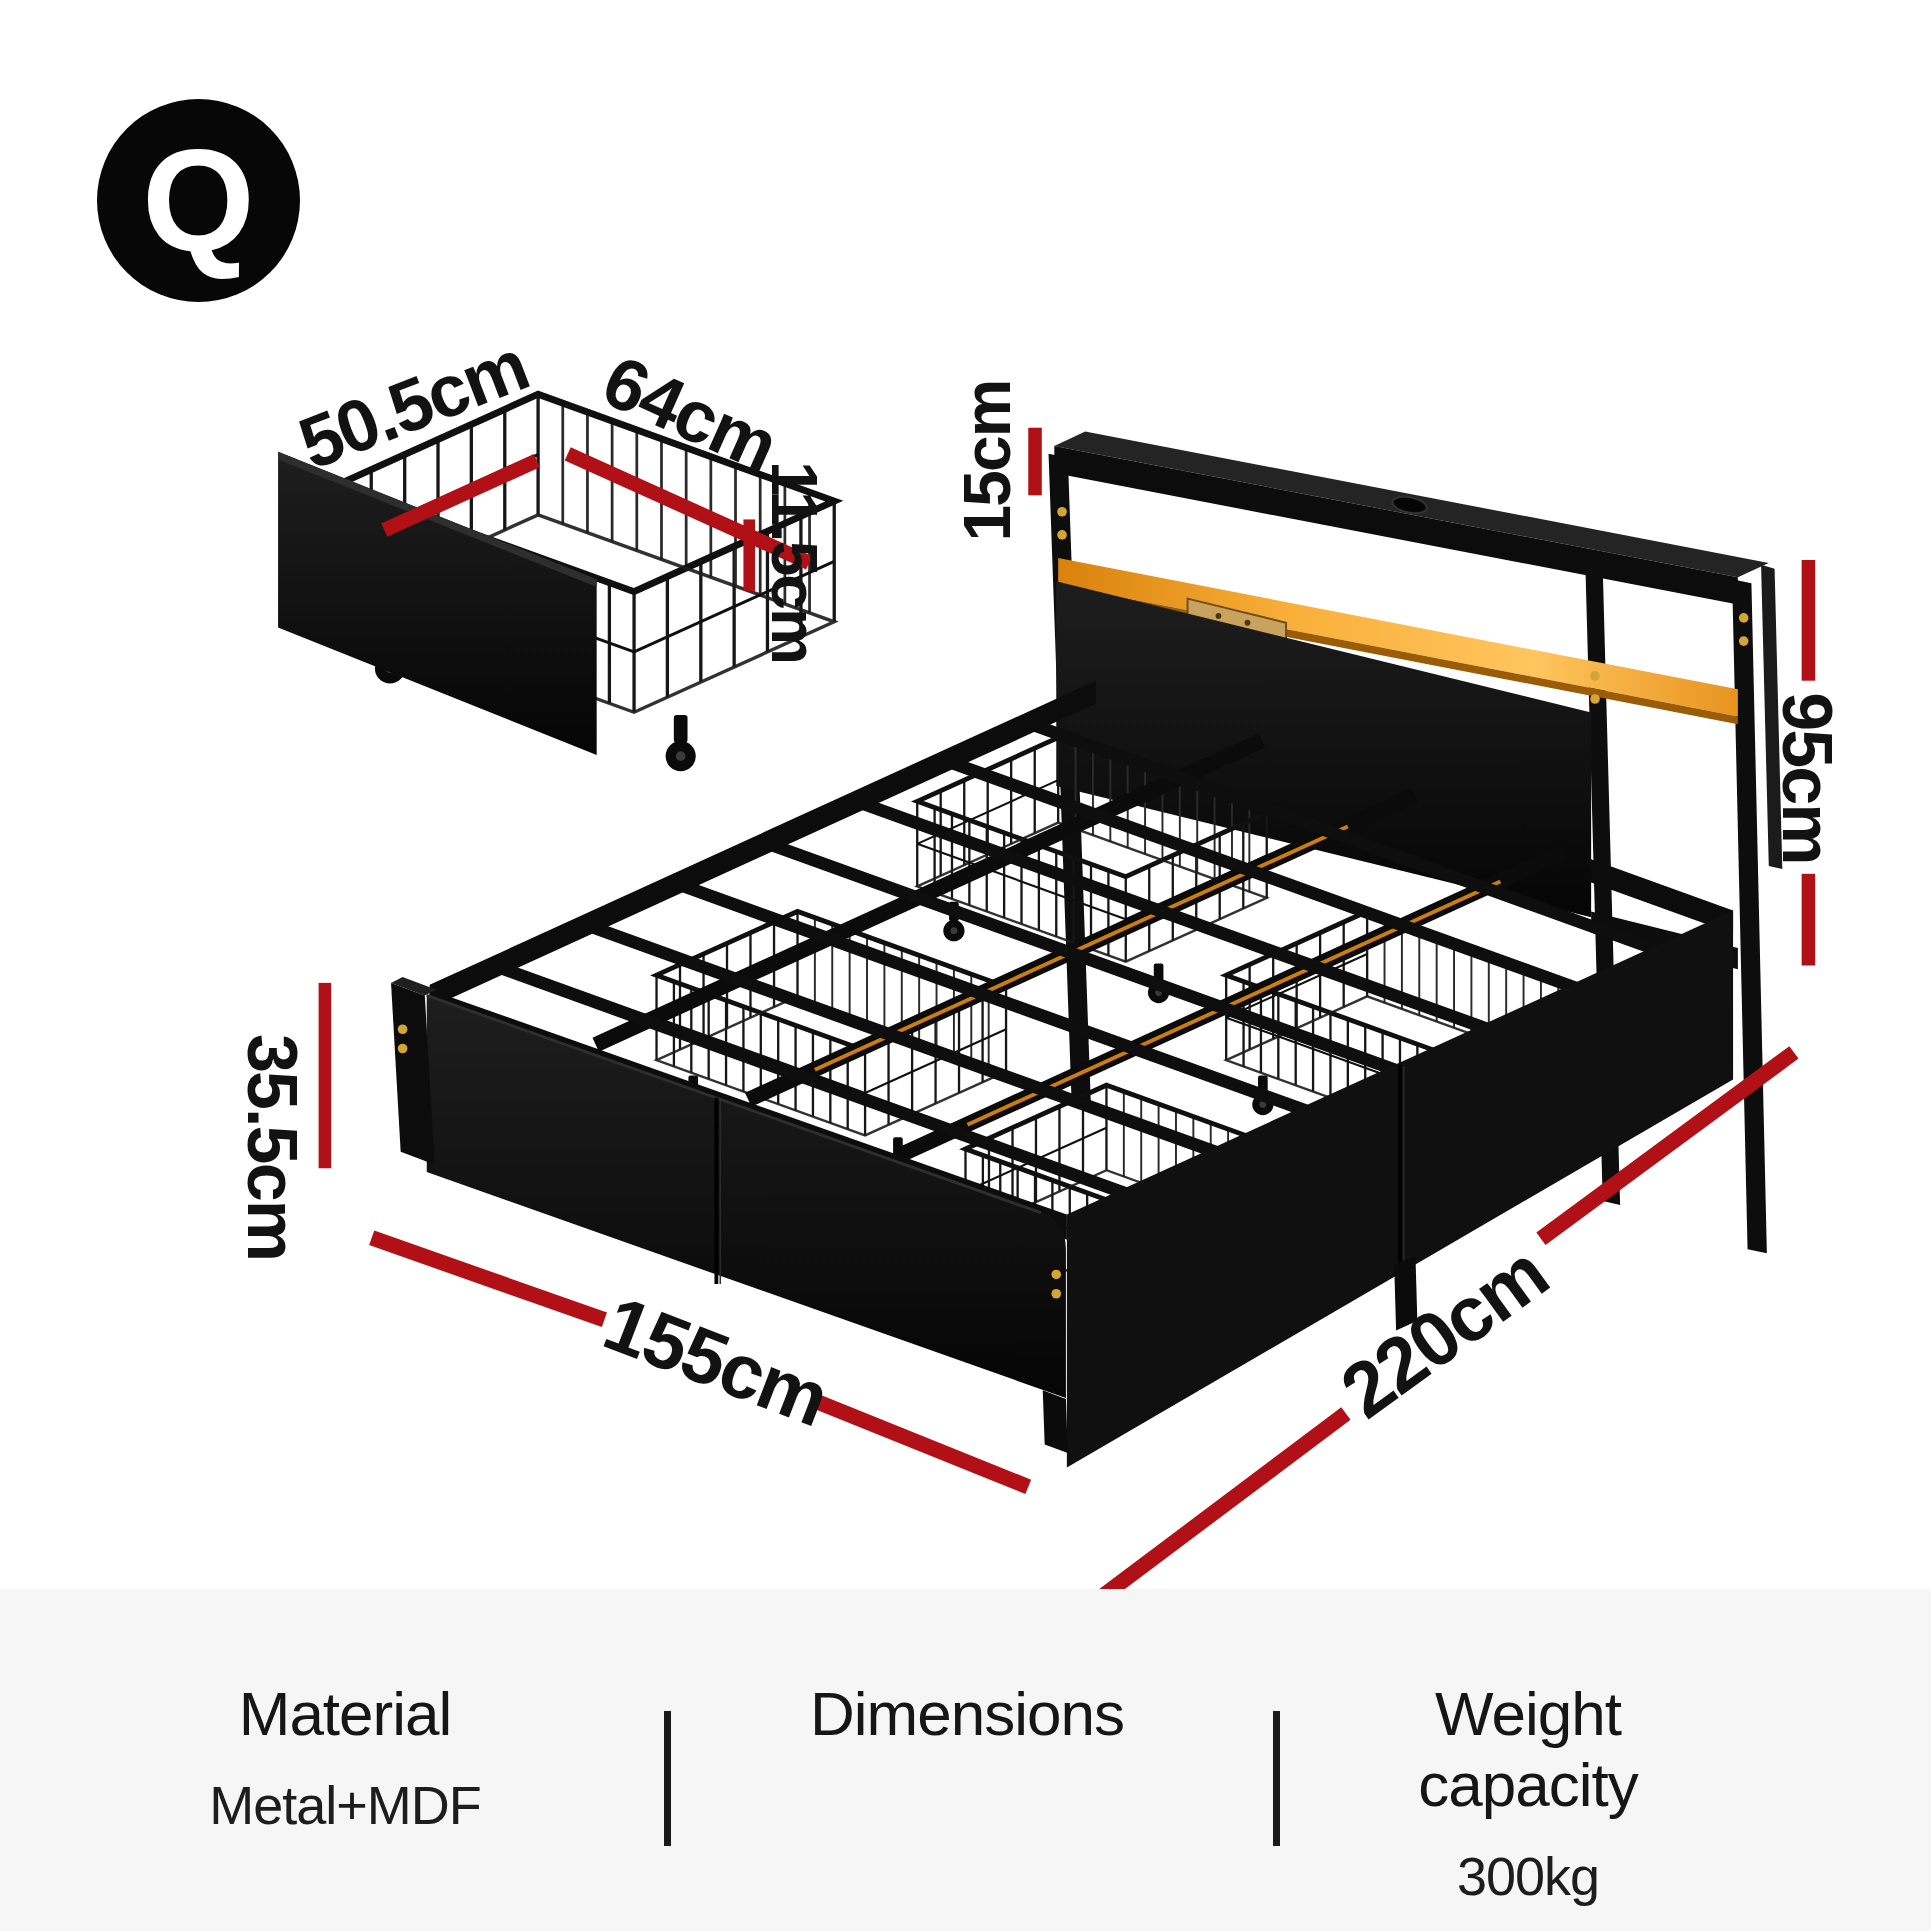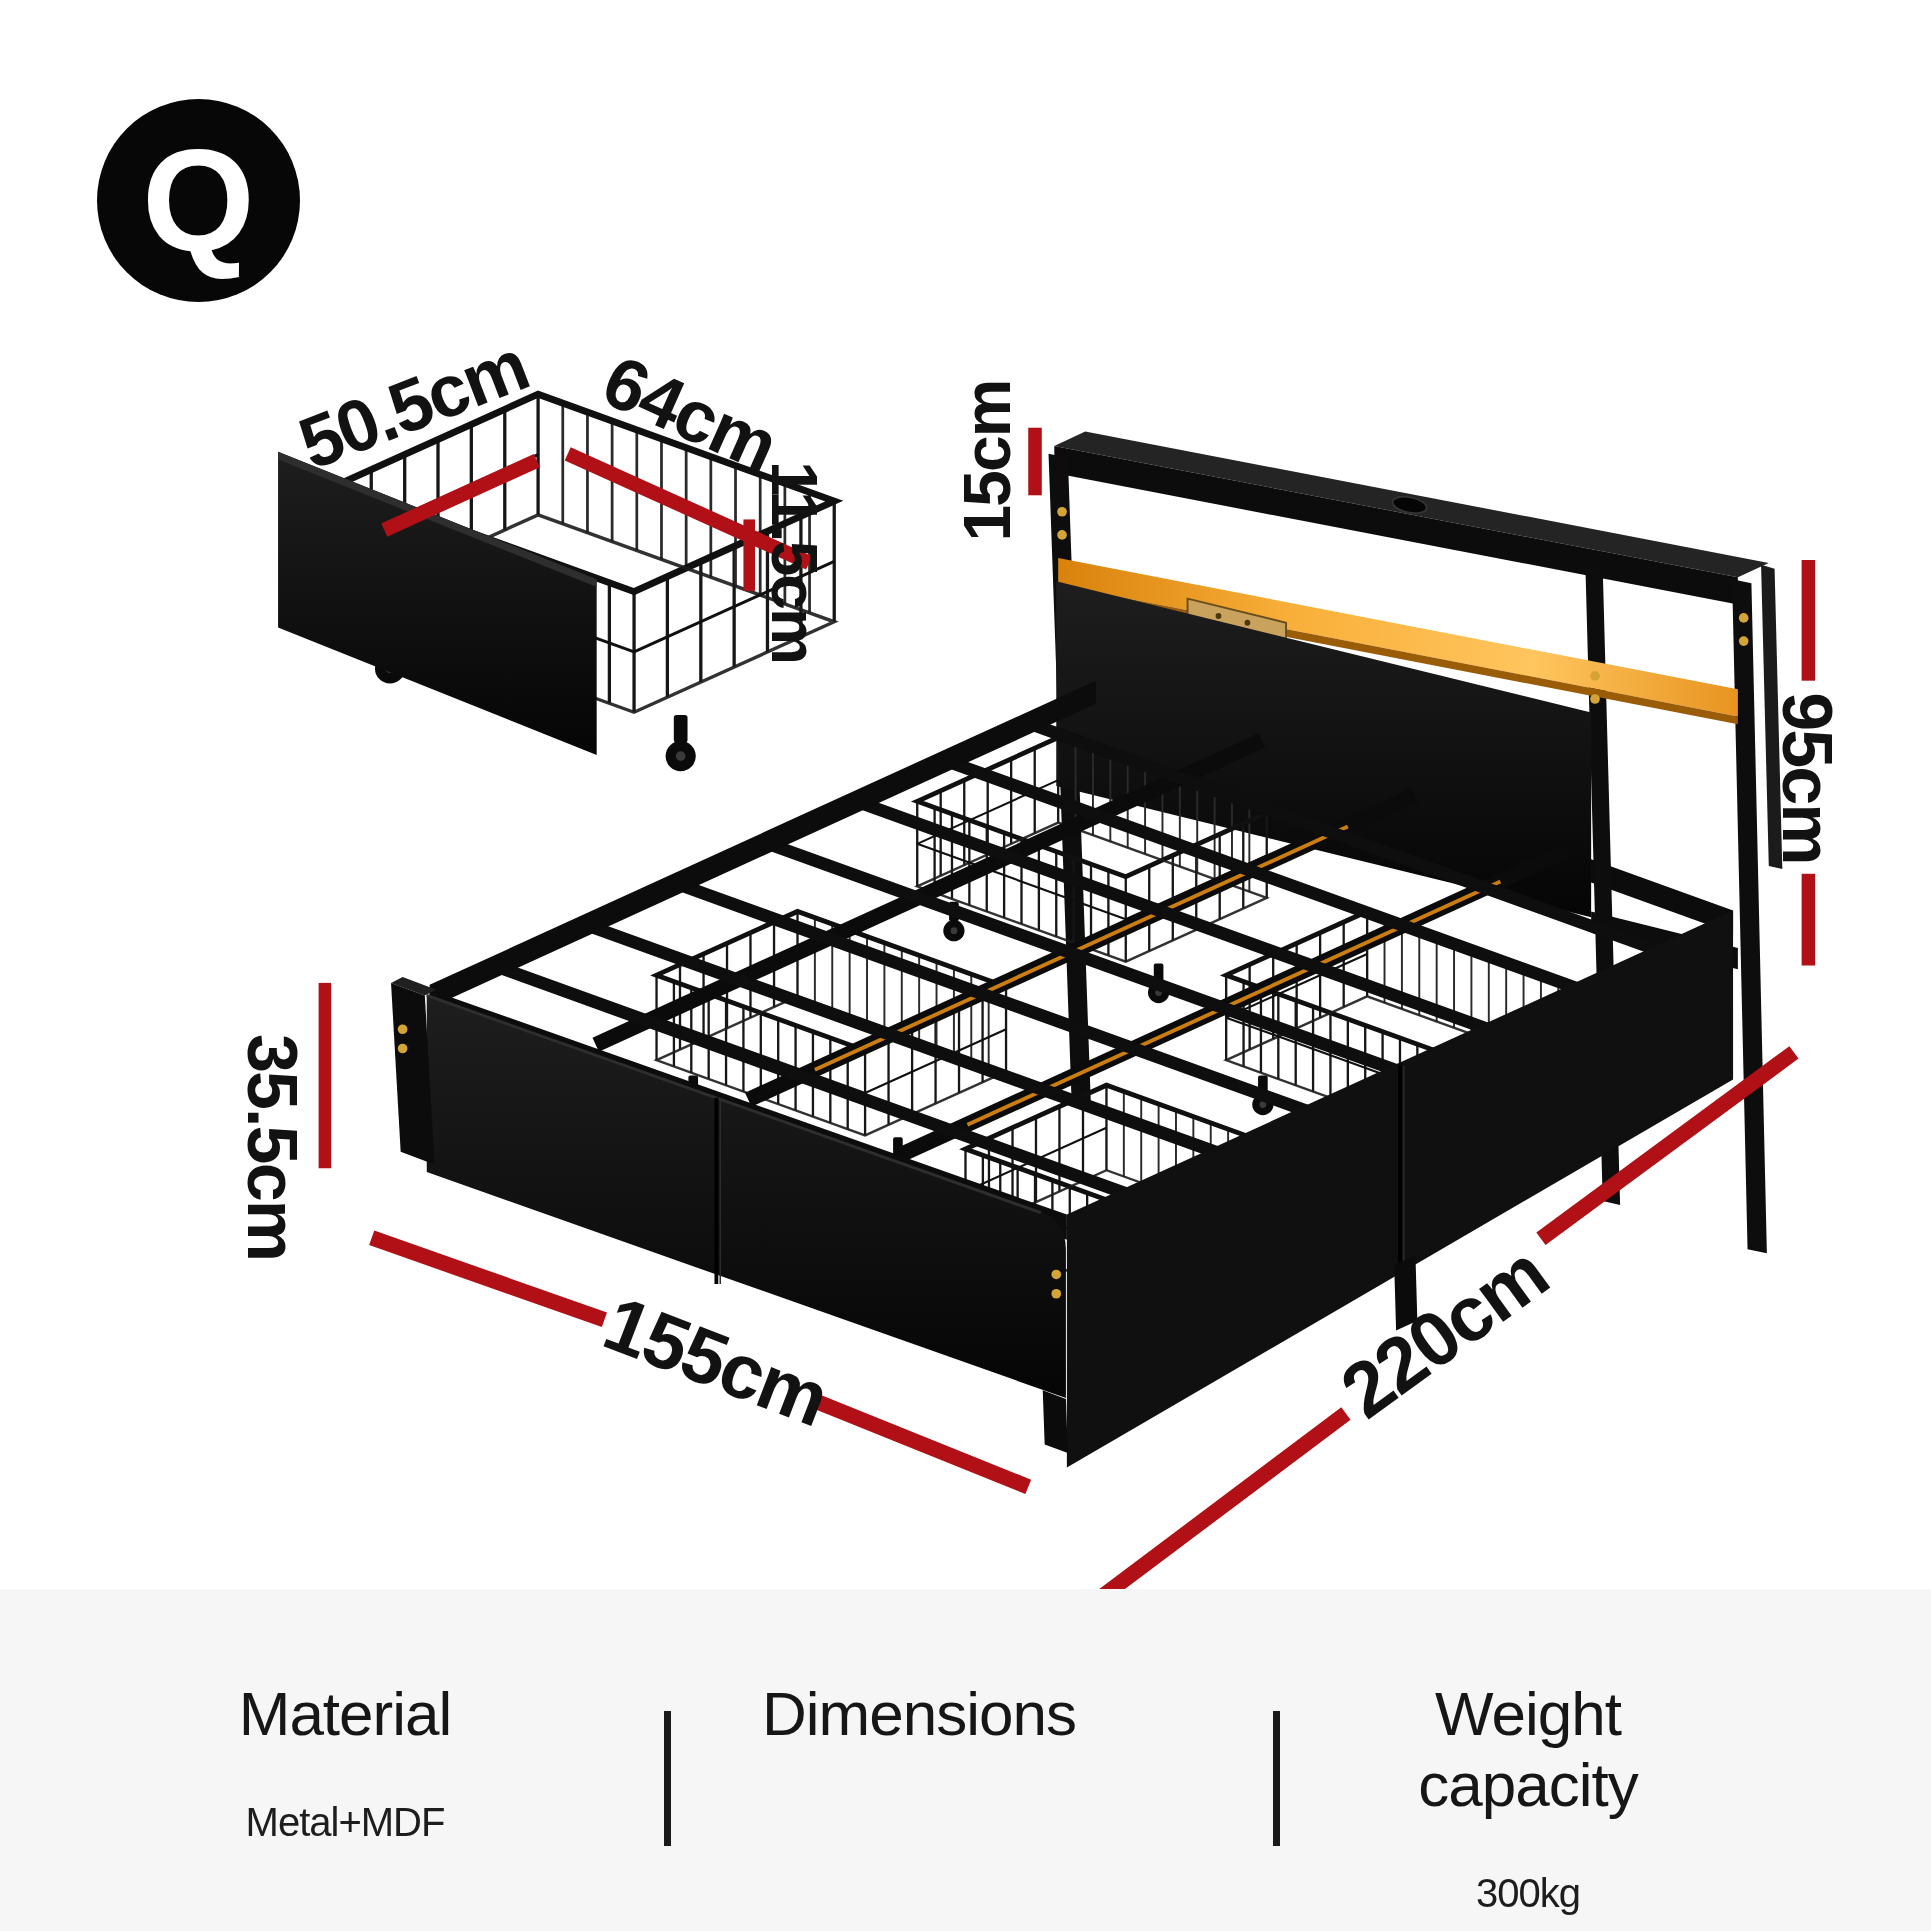--- a/index.html
+++ b/index.html
@@ -7,21 +7,21 @@
           font-family:"Liberation Sans", sans-serif;}
   .illus{position:absolute;left:0;top:0;width:1931px;height:1931px;}
   .size-badge{position:absolute;left:97px;top:99px;width:203px;height:203px;border-radius:50%;
           background:#070707;color:#ffffff;display:flex;align-items:center;justify-content:center;
           font-size:145px;font-weight:bold;}
   .dim-label{position:absolute;color:#121212;font-weight:bold;white-space:nowrap;
           letter-spacing:-1.9px;transform-origin:center center;}
   .footer{position:absolute;left:0;top:1589px;width:1931px;height:342px;background:#f6f6f6;}
   .spec-col{position:absolute;top:89px;transform:translateX(-50%);text-align:center;color:#161616;}
   .spec-title{font-size:62px;font-weight:normal;letter-spacing:-1px;}
-  .spec-value{font-size:40px;font-weight:normal;margin-top:51px;letter-spacing:-1px;color:#1d1d1d;}
+  .spec-value{font-size:54px;font-weight:normal;margin-top:25px;letter-spacing:-1px;color:#1d1d1d;}
   .spec-divider{position:absolute;top:122px;width:6.8px;height:135px;background:#1a1a1a;}
 </style>
 </head>
 <body>
 
 <div class="canvas">
 
   <svg class="illus" viewBox="0 0 2000 2000" aria-hidden="true">
     <defs>
       <linearGradient id="led" x1="0" y1="0" x2="1" y2="0">
@@ -142,21 +142,21 @@
   <div class="dim-label" style="left:272px;top:1147px;font-size:70px;transform:translate(-50%,-50%) rotate(90deg);">35.5cm</div>
   <div class="dim-label" style="left:716px;top:1361px;font-size:77px;transform:translate(-50%,-50%) rotate(21deg);">155cm</div>
   <div class="dim-label" style="left:1444px;top:1332px;font-size:77px;transform:translate(-50%,-50%) rotate(-36deg);">220cm</div>
 
   <div class="footer">
     <div class="spec-col" style="left:345px;">
       <div class="spec-title">Material</div>
       <div class="spec-value">Metal+MDF</div>
     </div>
     <div class="spec-divider" style="left:664px;"></div>
-    <div class="spec-col" style="left:919px;">
+    <div class="spec-col" style="left:967px;">
       <div class="spec-title">Dimensions</div>
     </div>
     <div class="spec-divider" style="left:1273px;"></div>
     <div class="spec-col" style="left:1528px;">
       <div class="spec-title">Weight capacity</div>
       <div class="spec-value">300kg</div>
     </div>
   </div>
 
 </div>

